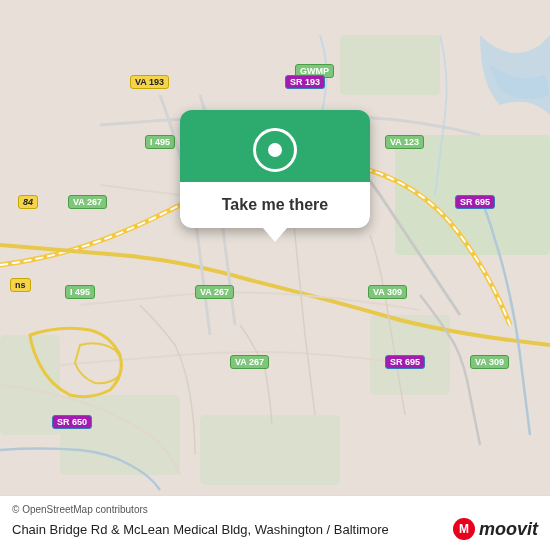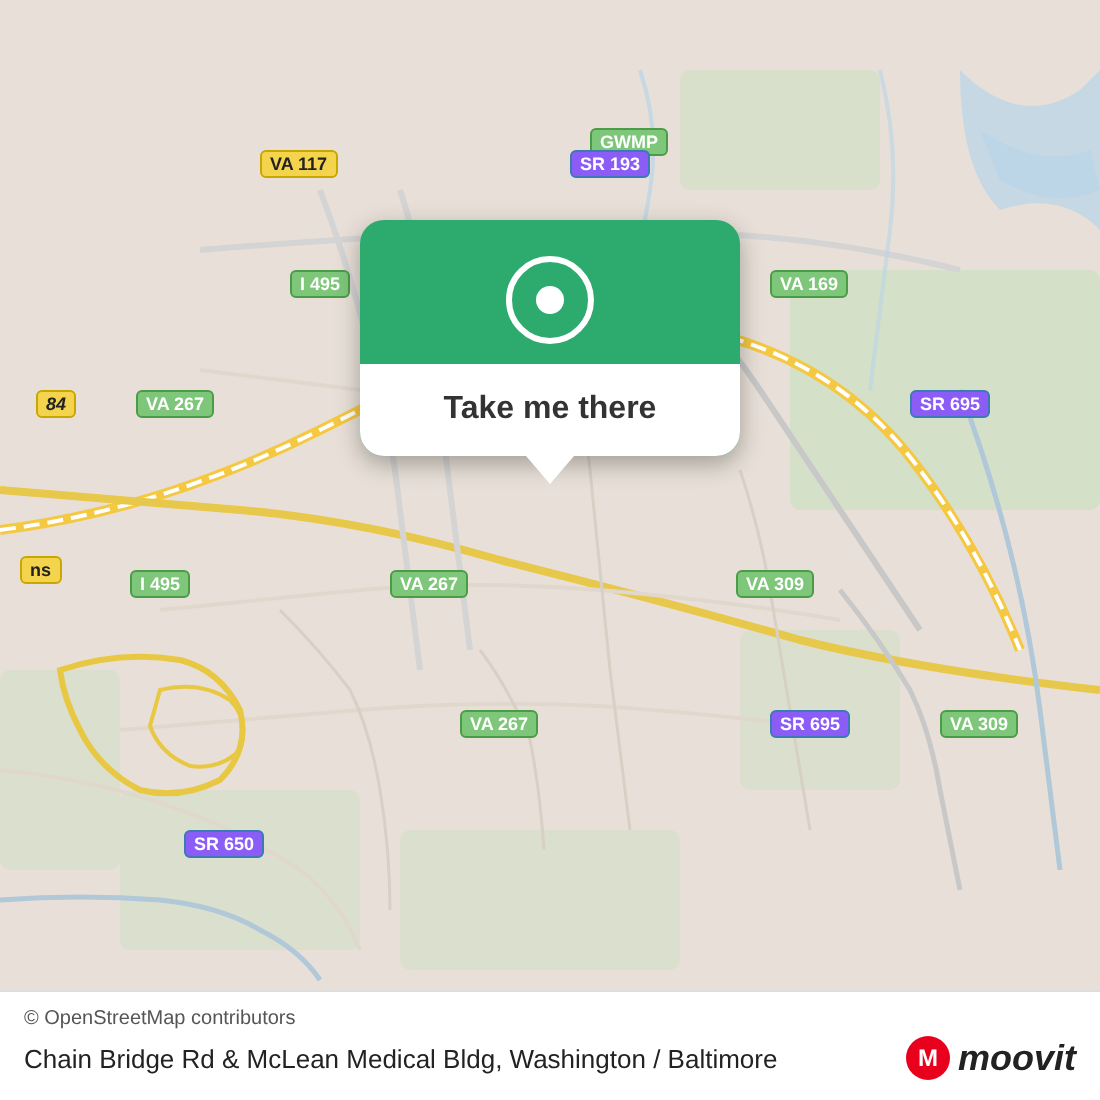--- a/index.html
+++ b/index.html
@@ -168,21 +168,21 @@
       white-space: nowrap;
     }
 
     .road-badge.green {
       background: #7dc67a;
       border-color: #4a9c47;
       color: white;
     }
 
     .road-badge.blue {
-      background: #8b5cf6;
+      background: #a21caf;
       border-color: #3a7ab5;
       color: white;
     }
   </style>
 </head>
 <body>
 
 <div id="map-container">
 
   <div id="map-bg"></div>
@@ -229,33 +229,33 @@
     <path d="M80,310 Q100,305 115,315 Q125,325 120,340 Q110,350 95,348 Q80,342 75,328Z" stroke="#e8c842" stroke-width="2" fill="none"></path>
 
     <path d="M0,415 Q40,412 80,415 Q110,418 130,430 Q150,440 160,455" stroke="#b0c8d8" stroke-width="2.5" fill="none"></path>
 
     <path d="M320,0 Q330,30 325,60 Q320,90 315,120 Q310,150 305,180" stroke="#b8d4e8" stroke-width="2" fill="none" opacity="0.7"></path>
     <path d="M440,0 Q450,40 445,80 Q440,120 435,160" stroke="#b8d4e8" stroke-width="2" fill="none" opacity="0.6"></path>
   </svg>
 
   <div id="road-badges-container">
   <div class="road-badge green" style="top: 20px; left: 295px; position: absolute; margin-top: 44px;">GWMP</div>
-      <div class="road-badge" style="top: 75px; left: 130px; position: absolute;">VA 117</div>
+      <div class="road-badge" style="top: 75px; left: 130px; position: absolute;">VA 193</div>
       <div class="road-badge blue" style="top: 75px; left: 285px; position: absolute;">SR 193</div>
       <div class="road-badge green" style="top: 135px; left: 145px; position: absolute;">I 495</div>
-      <div class="road-badge green" style="top: 135px; left: 385px; position: absolute;">VA 169</div>
+      <div class="road-badge green" style="top: 135px; left: 385px; position: absolute;">VA 123</div>
       <div class="road-badge green" style="top: 195px; left: 68px; position: absolute;">VA 267</div>
       <div class="road-badge blue" style="top: 195px; left: 455px; position: absolute;">SR 695</div>
       <div class="road-badge green" style="top: 285px; left: 65px; position: absolute;">I 495</div>
       <div class="road-badge green" style="top: 285px; left: 195px; position: absolute;">VA 267</div>
       <div class="road-badge green" style="top: 285px; left: 368px; position: absolute;">VA 309</div>
       <div class="road-badge green" style="top: 355px; left: 230px; position: absolute;">VA 267</div>
       <div class="road-badge blue" style="top: 355px; left: 385px; position: absolute;">SR 695</div>
       <div class="road-badge green" style="top: 355px; left: 470px; position: absolute;">VA 309</div>
-      <div class="road-badge blue" style="top: 415px; left: 52px; position: absolute; margin-left: 40px;">SR 650</div>
+      <div class="road-badge blue" style="top: 415px; left: 52px; position: absolute;">SR 650</div>
       <div class="road-badge" style="top: 195px; left: 18px; position: absolute; font-style: italic;">84</div>
       <div class="road-badge" style="top: 278px; left: 10px; position: absolute;">ns</div>
     </div>
 
   <div id="bottom-bar">
     <div id="attribution">
       <span>© OpenStreetMap contributors</span>
     </div>
     <div id="location-row">
       <div id="location-text">Chain Bridge Rd &amp; McLean Medical Bldg, Washington / Baltimore</div>

